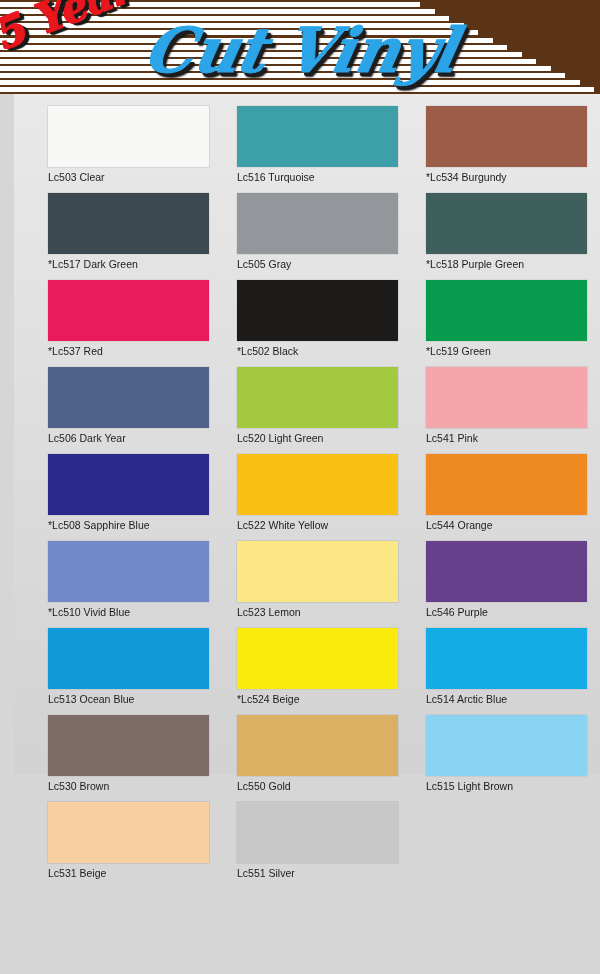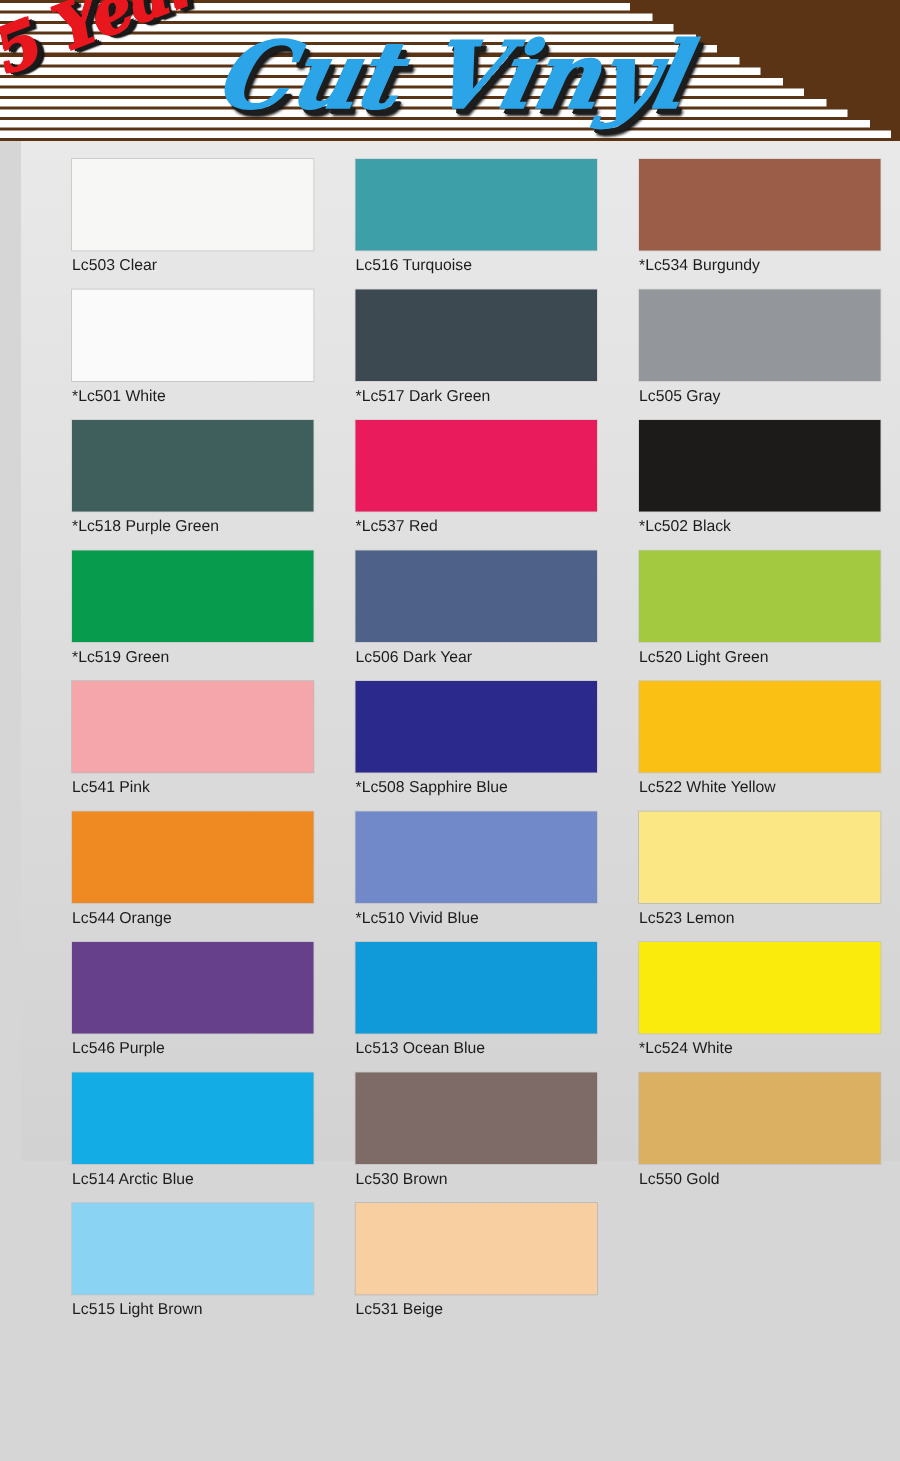--- a/index.html
+++ b/index.html
@@ -140,24 +140,20 @@
       </div>
       <div class="cell">
         <span class="chip" style="background: rgb(61, 159, 168);"></span>
         <span class="chip-label">Lc516 Turquoise</span>
       </div>
       <div class="cell">
         <span class="chip" style="background: rgb(155, 92, 72);"></span>
         <span class="chip-label">*Lc534 Burgundy</span>
       </div>
       <div class="cell">
-        <span class="chip pale" style="background: rgb(250, 250, 250);"></span>
-        <span class="chip-label">*Lc501 White</span>
-      </div>
-      <div class="cell">
         <span class="chip" style="background: rgb(61, 73, 80);"></span>
         <span class="chip-label">*Lc517 Dark Green</span>
       </div>
       <div class="cell">
         <span class="chip" style="background: rgb(147, 150, 154);"></span>
         <span class="chip-label">Lc505 Gray</span>
       </div>
       <div class="cell">
         <span class="chip" style="background: rgb(63, 95, 92);"></span>
         <span class="chip-label">*Lc518 Purple Green</span>
@@ -209,21 +205,21 @@
       <div class="cell">
         <span class="chip" style="background: rgb(102, 64, 138);"></span>
         <span class="chip-label">Lc546 Purple</span>
       </div>
       <div class="cell">
         <span class="chip" style="background: rgb(16, 154, 218);"></span>
         <span class="chip-label">Lc513 Ocean Blue</span>
       </div>
       <div class="cell">
         <span class="chip" style="background: rgb(251, 235, 12);"></span>
-        <span class="chip-label">*Lc524 White</span>
+        <span class="chip-label">*Lc524 Beige</span>
       </div>
       <div class="cell">
         <span class="chip" style="background: rgb(20, 172, 229);"></span>
         <span class="chip-label">Lc514 Arctic Blue</span>
       </div>
       <div class="cell">
         <span class="chip" style="background: rgb(126, 107, 103);"></span>
         <span class="chip-label">Lc530 Brown</span>
       </div>
       <div class="cell">
@@ -231,14 +227,18 @@
         <span class="chip-label">Lc550 Gold</span>
       </div>
       <div class="cell">
         <span class="chip" style="background: rgb(138, 211, 242);"></span>
         <span class="chip-label">Lc515 Light Brown</span>
       </div>
       <div class="cell">
         <span class="chip pale" style="background: rgb(248, 207, 160);"></span>
         <span class="chip-label">Lc531 Beige</span>
       </div>
+      <div class="cell">
+        <span class="chip pale" style="background: rgb(200, 200, 200);"></span>
+        <span class="chip-label">Lc551 Silver</span>
+      </div>
     </div>
 </div>
 
 </body></html>

